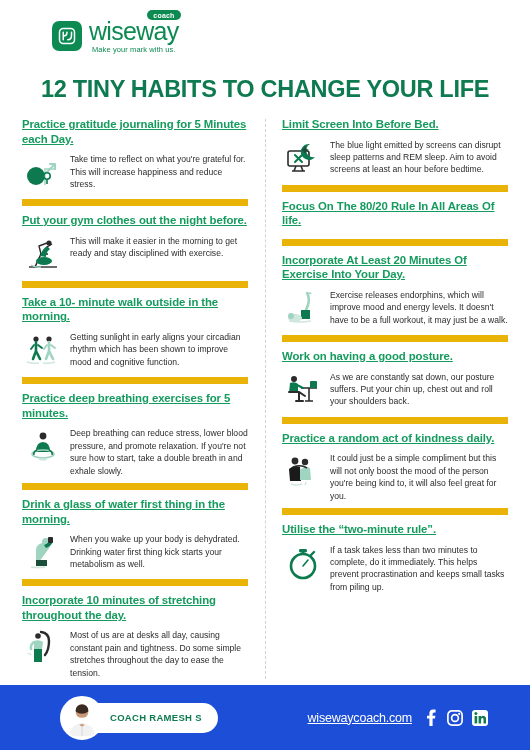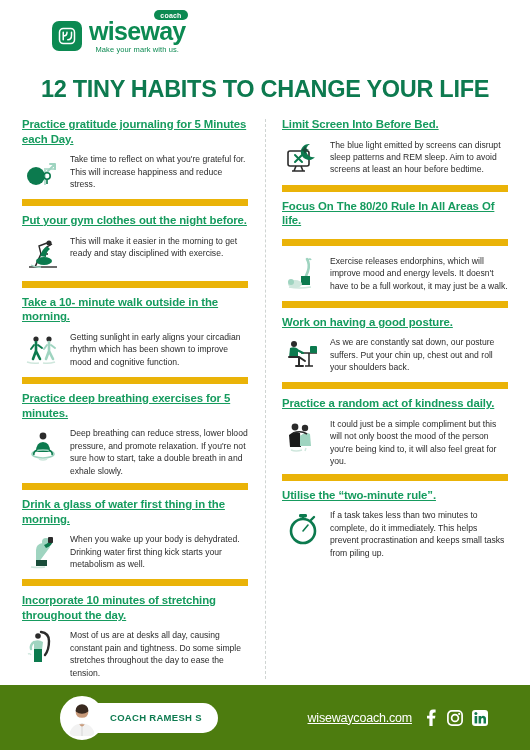--- a/index.html
+++ b/index.html
@@ -25,21 +25,21 @@
   .logo { display: flex; align-items: center; gap: 7px; position: relative; }
   .logo-mark {
     width: 30px; height: 30px; border-radius: 7px;
     background: #0c8a52;
     display: flex; align-items: center; justify-content: center;
     flex: none;
   }
   .logo-mark svg { display: block; }
   .logo-text-wrap { position: relative; padding-top: 2px; }
   .logo-word {
-    font-size: 25px; font-weight: bold; color: #0c8a52;
+    font-size: 25px; font-weight: normal; color: #0c8a52;
     letter-spacing: -0.7px; line-height: 1; display: block;
   }
   .logo-badge {
     position: absolute; right: -2px; top: -7px;
     background: #0c8a52; color: #ffffff;
     font-size: 7px; font-weight: bold;
     padding: 1.5px 6px; border-radius: 6px;
     letter-spacing: 0.2px;
   }
   .logo-tagline {
@@ -97,21 +97,21 @@
   .habit-icon svg { display: block; }
   .habit-desc {
     font-size: 8.6px; line-height: 1.45;
     color: #2b2b2b;
     padding-top: 2px;
   }
 
   
   .footer {
     height: 65px; flex: none;
-    background: #4d7c0f;
+    background: #1d4ed8;
     display: flex; align-items: center;
     padding: 0 26px;
   }
   .coach-pill {
     display: flex; align-items: center;
     background: #ffffff;
     border-radius: 22px;
     height: 30px;
     padding-right: 16px; padding-left: 38px;
     position: relative;
@@ -294,20 +294,21 @@
           </span>
           <div class="habit-desc">The blue light emitted by screens can disrupt sleep patterns and REM sleep. Aim to avoid screens at least an hour before bedtime.</div>
         </div>
       </div>
 
       <div class="habit">
         <div class="habit-title">Focus On The 80/20 Rule In All Areas Of life.</div>
       </div>
 
       <div class="habit">
+        <div class="habit-title">Incorporate At Least 20 Minutes Of Exercise Into Your Day.</div>
         <div class="habit-body">
           <span class="habit-icon">
             <svg width="40" height="40" viewBox="0 0 40 40">
               <path d="M24 5 q3 5 1 12 l-4 10" stroke="#9fd4c0" stroke-width="2.6" fill="none" stroke-linecap="round"></path>
               <path d="M18 22 L27 22 L27 31 L18 31 z" fill="#0c7a4e"></path>
               <ellipse cx="12" cy="30" rx="7" ry="4" fill="#cfe7dd"></ellipse>
               <circle cx="8" cy="28" r="3" fill="#9fd4c0"></circle>
               <path d="M6 33 q10 2 22 0" stroke="#cfe7dd" stroke-width="1.5" fill="none"></path>
               <path d="M25 6 q2 -2 3 0" stroke="#9fd4c0" stroke-width="1.6" fill="none"></path>
             </svg>

